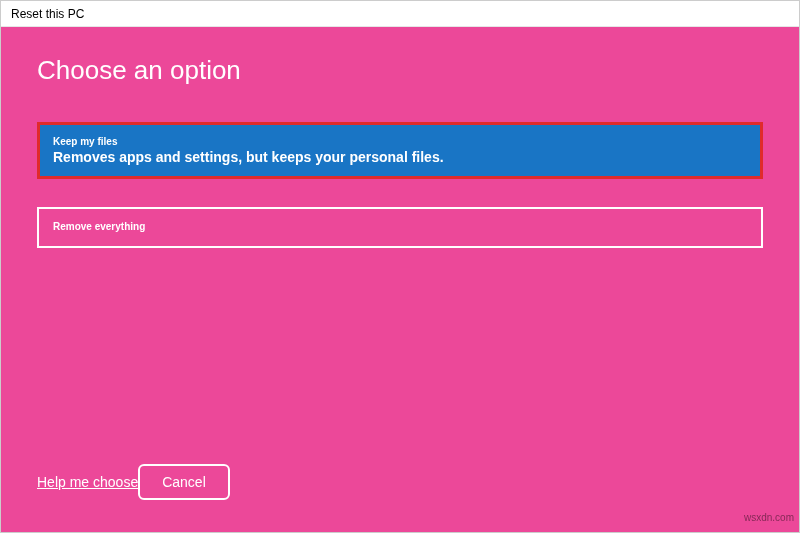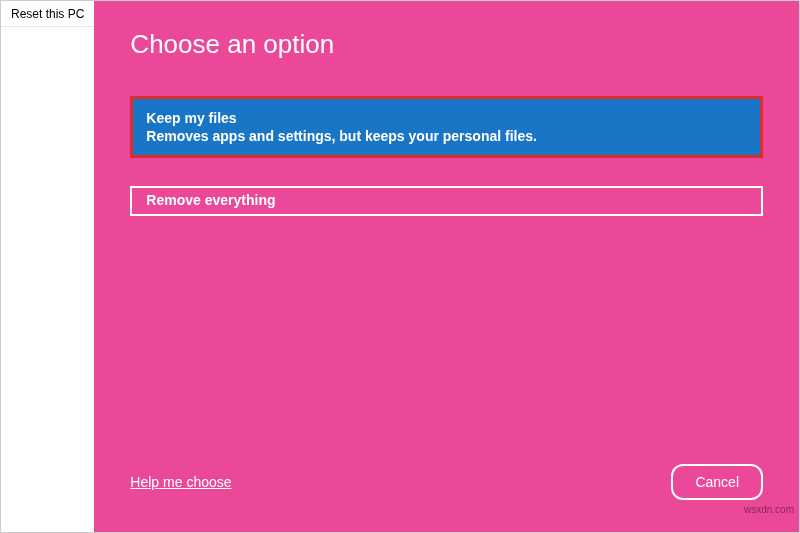--- a/index.html
+++ b/index.html
@@ -12,21 +12,21 @@
       width: 800px;
       height: 533px;
       background: #fff;
       overflow: hidden;
     }
     .window {
       width: 100%;
       height: 100%;
       border: 1px solid #ccc;
       display: flex;
-      flex-direction: row;
+      flex-direction: column;
     }
     .titlebar {
       height: 26px;
       padding: 4px 10px;
       font-size: 12px;
       color: #000;
       background: #fff;
       border-bottom: 1px solid #e6e6e6;
       display: flex;
       align-items: center;
@@ -40,64 +40,63 @@
       flex-direction: column;
       color: #fff;
     }
     .heading {
       font-size: 26px;
       font-weight: 400;
       margin-bottom: 36px;
     }
     .option {
       border: 2px solid #fff;
-      padding: 4px 14px;
+      padding: 12px 14px;
       margin-bottom: 28px;
       cursor: pointer;
     }
     .option.highlighted {
       border: 3px solid #e02b2b;
       background: #1975c5;
       padding: 11px 13px;
     }
     .option-title {
-      font-size: 14px;
+      font-size: 10px;
       font-weight: 600;
       margin-bottom: 2px;
     }
     .option-desc {
       font-size: 14px;
       font-weight: 700;
     }
     .footer {
       margin-top: auto;
       display: flex;
-      justify-content: space-between;
       align-items: center;
       padding-bottom: 8px;
     }
     .help-link {
       color: #fff;
       font-size: 14px;
       text-decoration: underline;
       cursor: pointer;
     }
     .cancel-btn {
       border: 2px solid #fff;
       background: transparent;
       color: #fff;
       font-size: 14px;
       padding: 8px 22px;
       cursor: pointer;
       font-family: inherit;
-      border-radius: 12px;
+      border-radius: 6px;
     }
     .watermark {
       position: absolute;
-      bottom: 18px;
+      bottom: 10px;
       right: 6px;
       font-size: 10px;
       color: rgba(0,0,0,0.45);
     }
   </style>
 </head>
 <body>
 
 <div class="window">
   <div class="titlebar">

